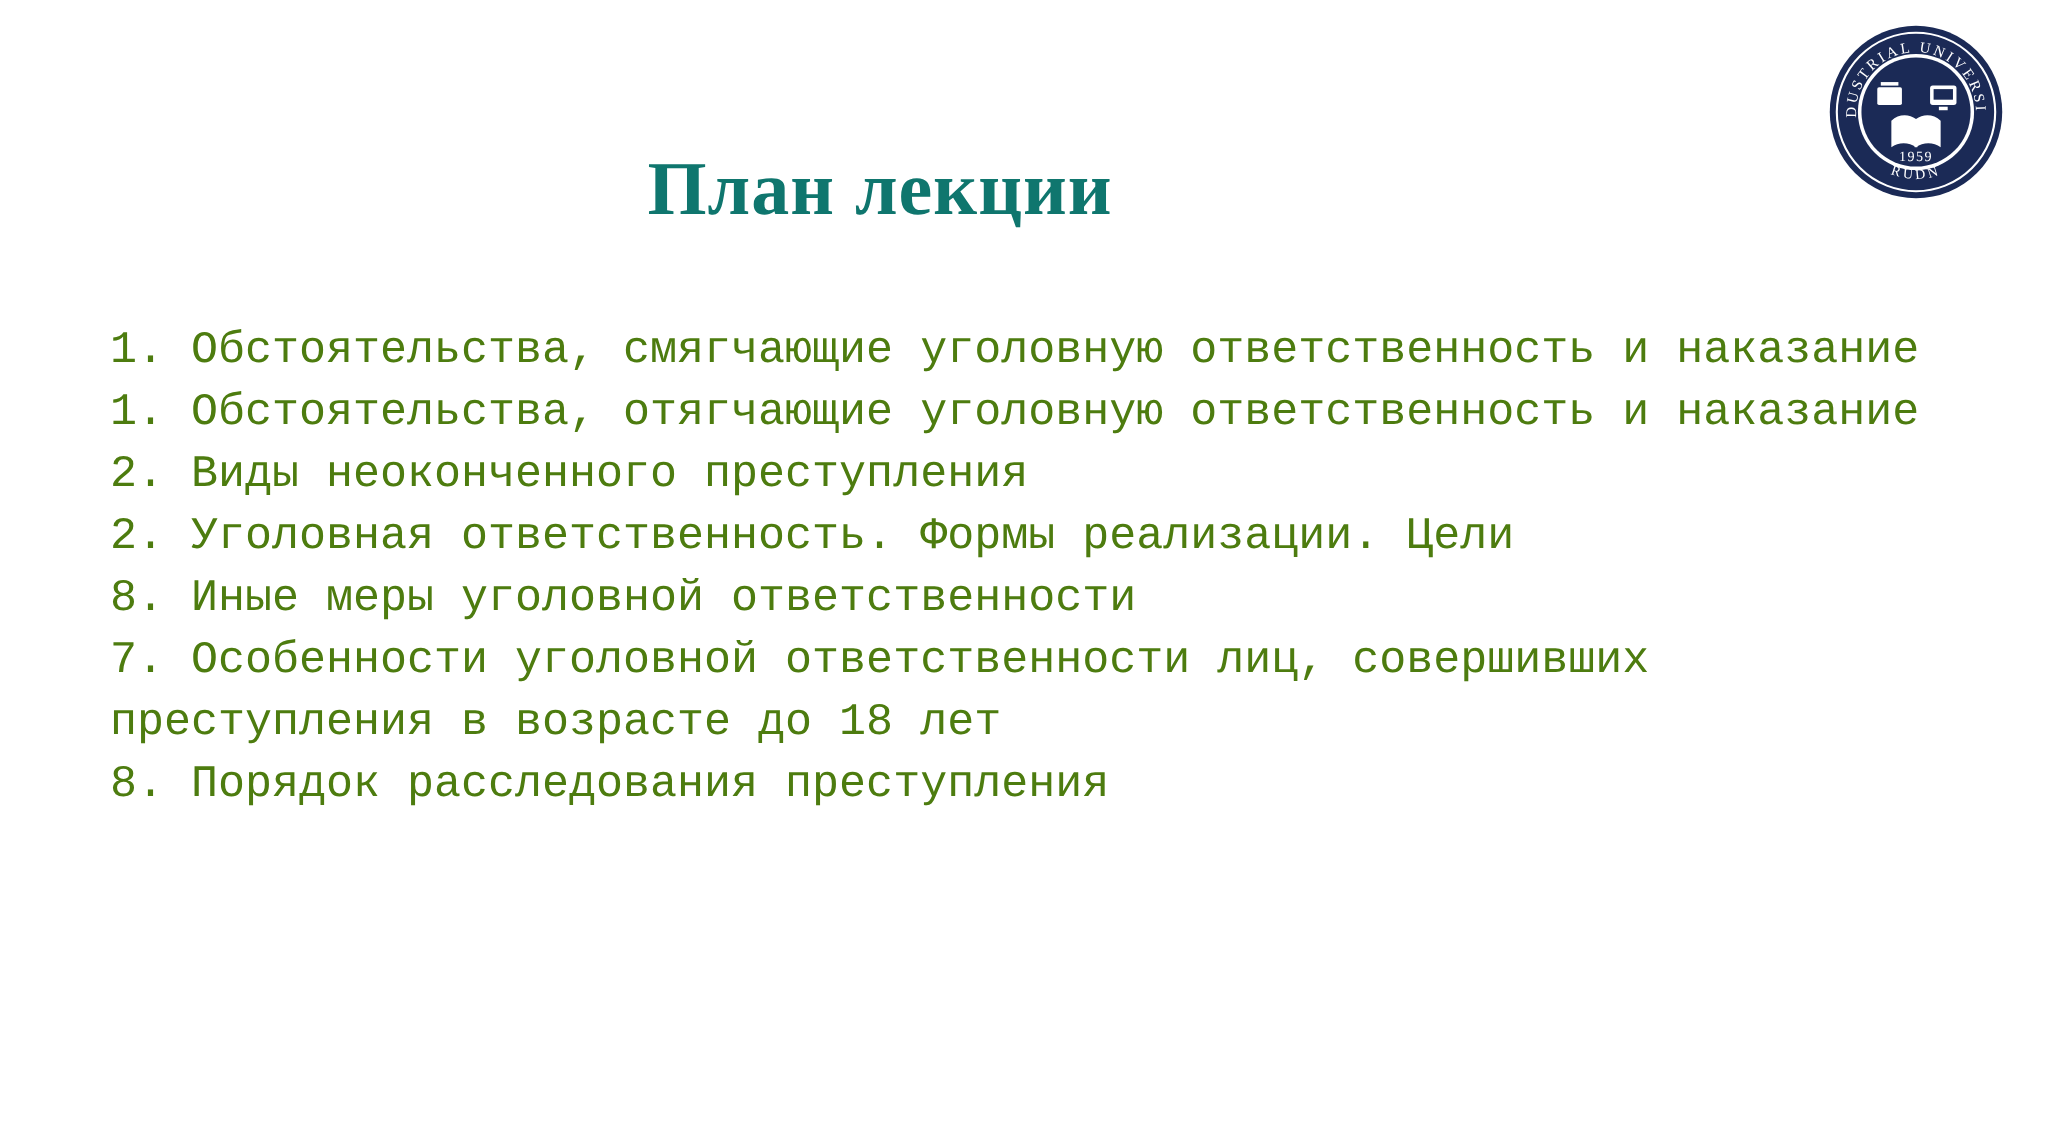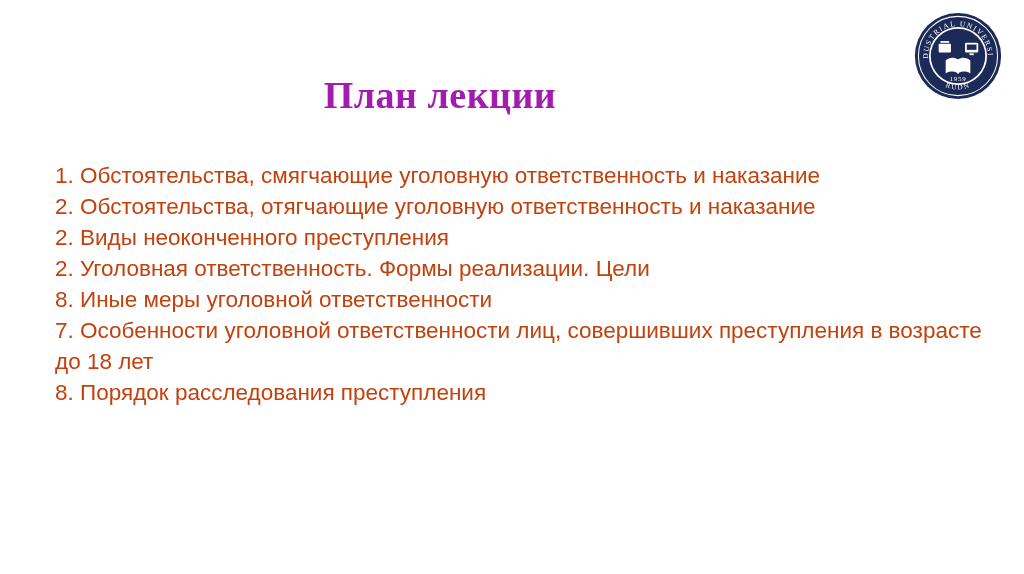--- a/index.html
+++ b/index.html
@@ -23,31 +23,31 @@
   .slide-title {
     position: absolute;
     top: 48px;
     left: 0;
     width: 880px;
     text-align: center;
     font-family: "Liberation Serif", serif;
     font-weight: bold;
     font-size: 38px;
     letter-spacing: 0.5px;
-    color: #a21caf;
+    color: #0f766e;
   }
   .body-list {
     position: absolute;
     top: 160px;
     left: 55px;
     width: 930px;
-    font-family: Liberation Sans, sans-serif;
+    font-family: Liberation Mono, monospace;
     font-size: 22.5px;
     line-height: 31px;
-    color: #c2410c;
+    color: #4d7c0f;
   }
   .body-list .line {
     white-space: normal;
   }
   
   .logo {
     position: absolute;
     top: 12px;
     right: 22px;
     width: 88px;
@@ -57,21 +57,21 @@
 </style>
 </head>
 <body>
 
 <div class="slide">
 
   <h1 class="slide-title">План лекции</h1>
 
   <div class="body-list">
     <div class="line">1. Обстоятельства, смягчающие уголовную ответственность и наказание</div>
-    <div class="line">2. Обстоятельства, отягчающие уголовную ответственность и наказание</div>
+    <div class="line">1. Обстоятельства, отягчающие уголовную ответственность и наказание</div>
     <div class="line">2. Виды неоконченного преступления</div>
     <div class="line">2. Уголовная ответственность. Формы реализации. Цели</div>
     <div class="line">8. Иные меры уголовной ответственности</div>
     <div class="line">7. Особенности уголовной ответственности лиц, совершивших преступления в возрасте до 18 лет</div>
     <div class="line">8. Порядок расследования преступления</div>
   </div>
 
   <div class="logo">
     <svg viewBox="0 0 100 100" width="88" height="88" aria-hidden="true">
       <defs>

